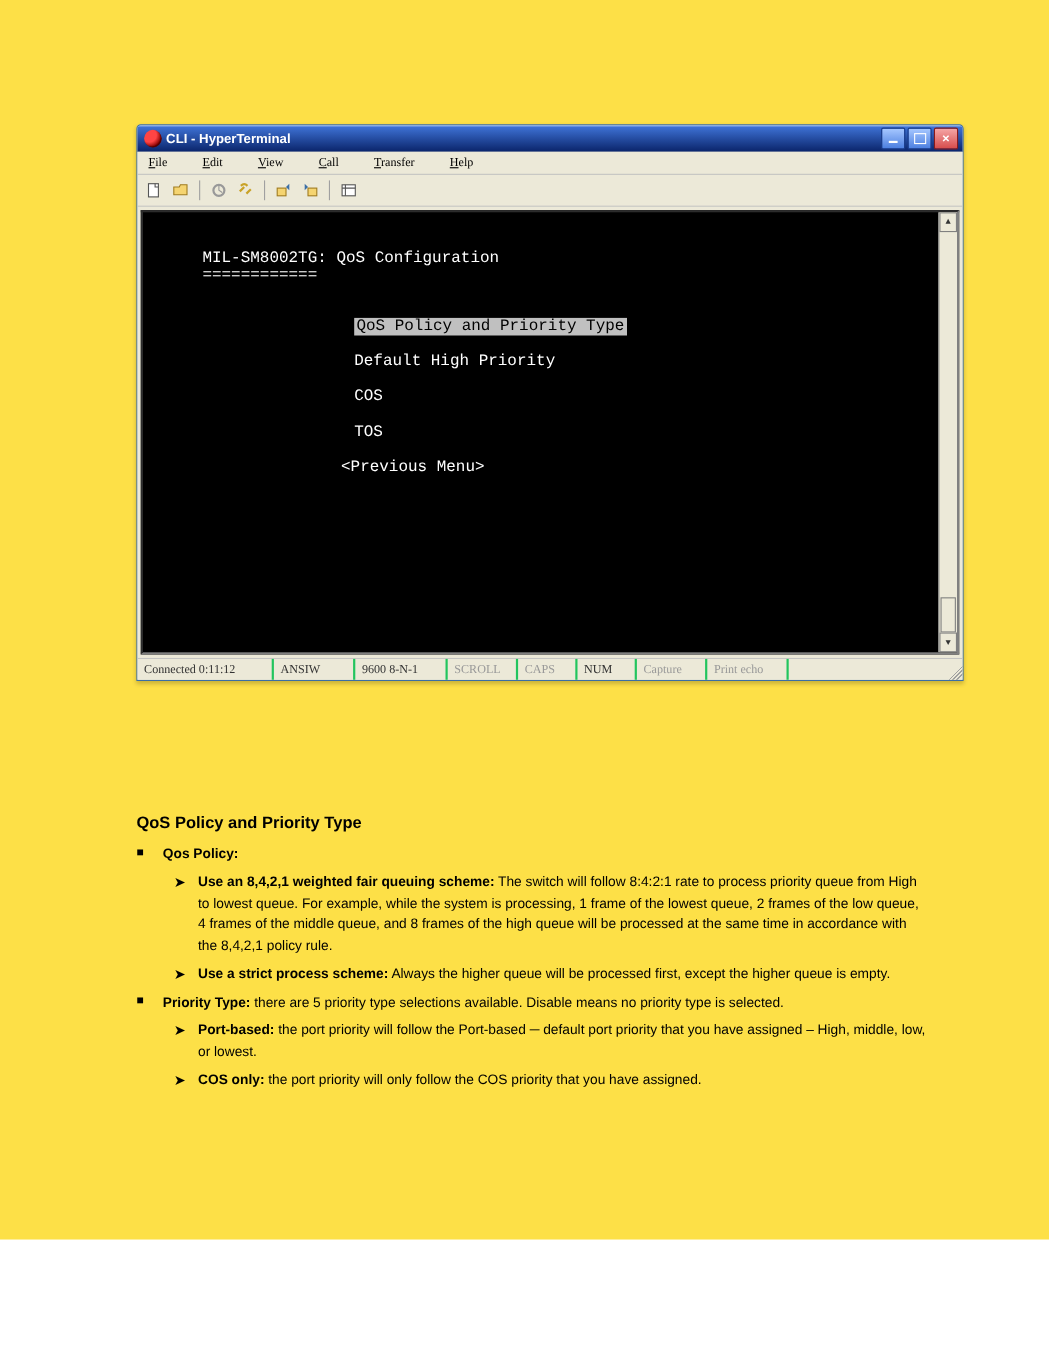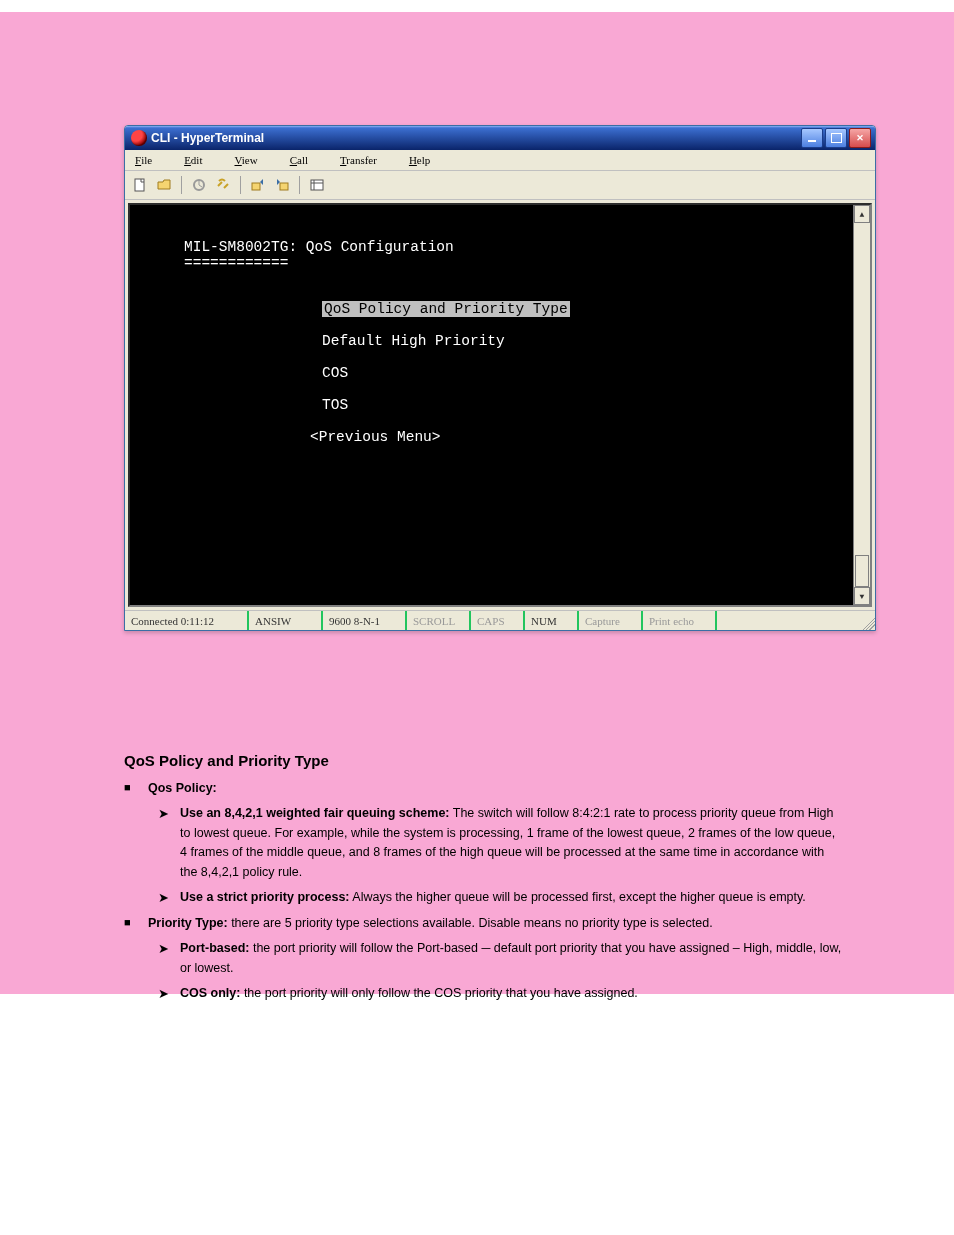--- a/index.html
+++ b/index.html
@@ -1,16 +1,16 @@
 <!DOCTYPE html>
 <html><head>
 <meta charset="utf-8">
 <style>
   html, body { margin:0; padding:0; background:#fff; font-family: Arial, sans-serif; }
-  .page { width:954px; height:982px; position:relative; margin:12px auto; background:#f9a8d4; }
+  .page { width:954px; height:1127px; position:relative; margin:0 auto; background:#fde047; }
 
   
   .win { position:absolute; left:124px; top:113px; width:750px; border:1px solid #3a6ea5; border-radius:4px 4px 0 0; background:#ece9d8; box-shadow:0 2px 4px rgba(0,0,0,.2); }
   .titlebar { height:24px; background:linear-gradient(#8db3f5 0%, #3c6fd1 8%, #0a246a 100%); color:#fff; display:flex; align-items:center; font:bold 12px Tahoma, sans-serif; border-radius:3px 3px 0 0; }
   .appicon { width:16px; height:16px; margin:0 4px 0 6px; background:radial-gradient(circle at 30% 30%, #f44 40%, #800 70%); border-radius:50%; box-shadow:inset -1px -1px 1px rgba(0,0,0,.4); }
   .titlebtns { margin-left:auto; display:flex; gap:2px; padding-right:4px; }
   .tbtn { width:20px; height:18px; border:1px solid #1a3c8a; background:linear-gradient(#a6c7ff,#4c7fe0); border-radius:2px; display:flex; align-items:center; justify-content:center; font:bold 10px Tahoma; color:#fff; }
   .tbtn.close { background:linear-gradient(#f5a6a6,#d64c4c); border-color:#8a1a1a; }
   .tmin::before { content:""; width:8px; height:2px; background:#fff; margin-top:6px; }
   .tmax::before { content:""; width:9px; height:8px; border:1px solid #fff; background:none; }
@@ -168,21 +168,21 @@
       <div class="txt b1txt">Qos Policy:</div>
     </div>
 
     <div class="bullet2">
       <div class="mark">➤</div>
       <div class="txt"><b>Use an 8,4,2,1 weighted fair queuing scheme:</b><span> The switch will follow 8:4:2:1 rate to process priority queue from High to lowest queue. For example, while the system is processing, 1 frame of the lowest queue, 2 frames of the low queue, 4 frames of the middle queue, and 8 frames of the high queue will be processed at the same time in accordance with the 8,4,2,1 policy rule.</span></div>
     </div>
 
     <div class="bullet2">
       <div class="mark">➤</div>
-      <div class="txt"><b>Use a strict priority process:</b><span> Always the higher queue will be processed first, except the higher queue is empty.</span></div>
+      <div class="txt"><b>Use a strict process scheme:</b><span> Always the higher queue will be processed first, except the higher queue is empty.</span></div>
     </div>
 
     <div class="bullet1">
       <div class="mark">■</div>
       <div class="txt"><span class="b1txt">Priority Type:</span><span> there are 5 priority type selections available. Disable means no priority type is selected.</span></div>
     </div>
 
     <div class="bullet2">
       <div class="mark">➤</div>
       <div class="txt"><b>Port-based:</b><span> the port priority will follow the Port-based ─ default port priority that you have assigned – High, middle, low, or lowest.</span></div>

